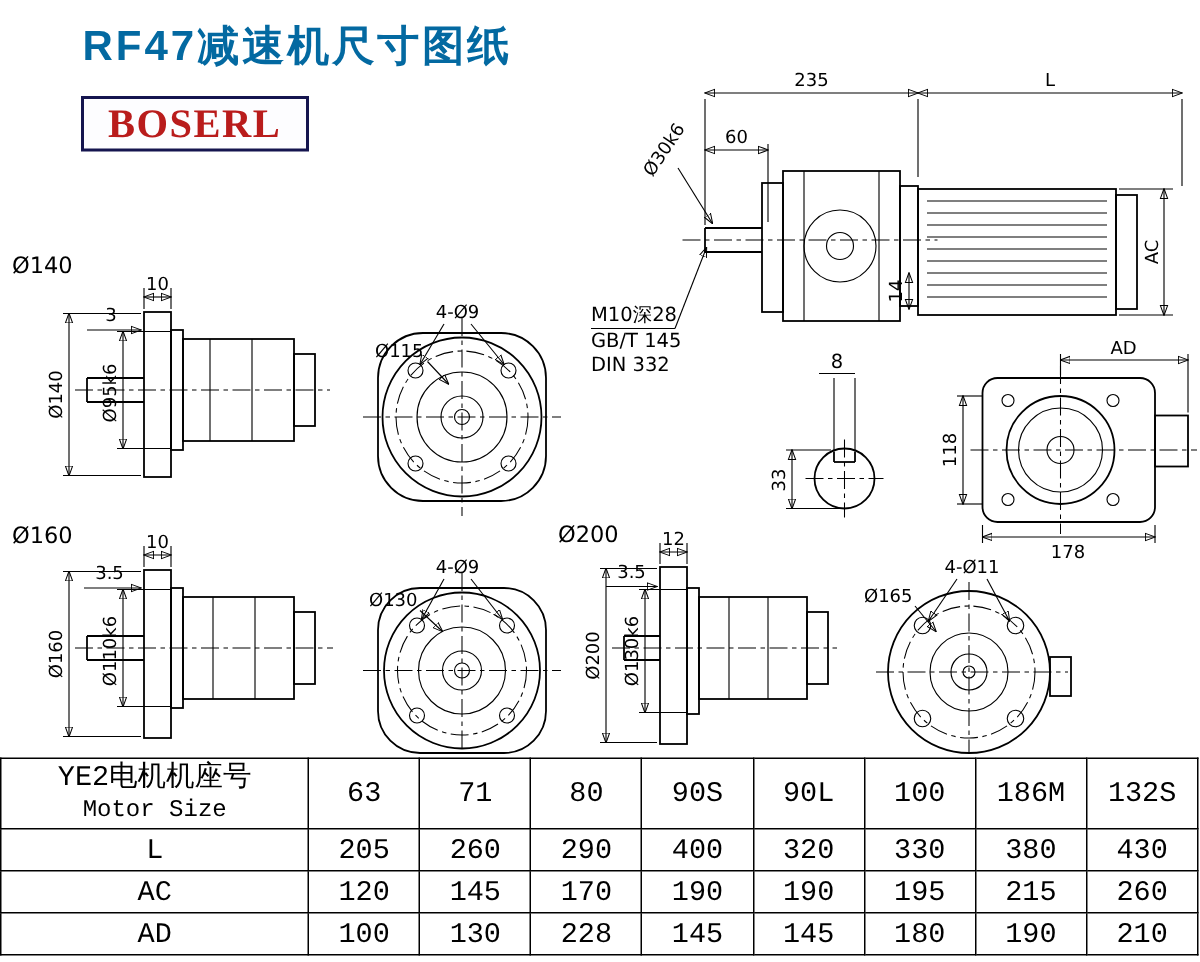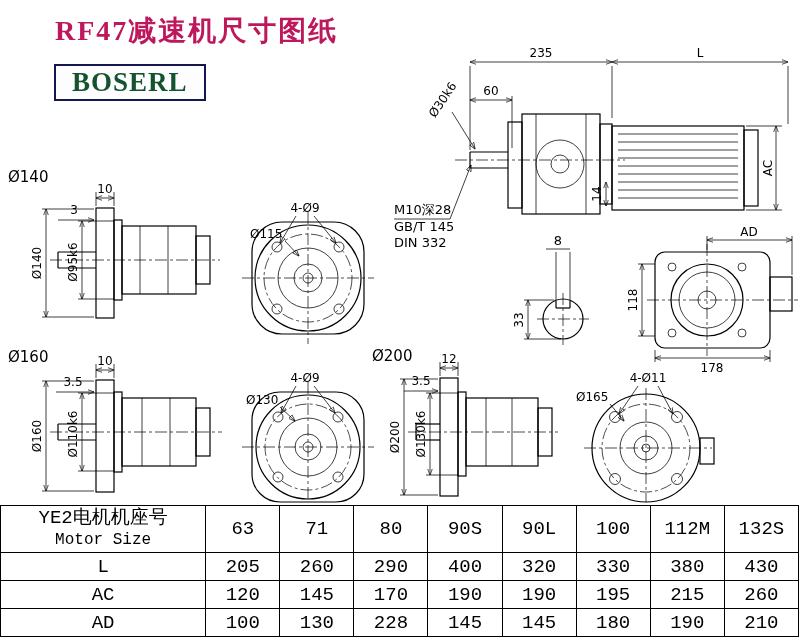--- a/index.html
+++ b/index.html
@@ -1,22 +1,22 @@
 <!DOCTYPE html>
 <html><head>
 <meta charset="utf-8">
 <style>
   html,body{margin:0;padding:0;}
   body{width:800px;height:641px;position:relative;background:#ffffff;
        font-family:"Liberation Sans","DejaVu Sans",sans-serif;color:#000;overflow:hidden;}
   .title{position:absolute;left:55px;top:12px;font-size:28px;font-weight:bold;
-         color:#be185d;letter-spacing:2px;font-family:Liberation Serif, serif;}
+         color:#0369a1;letter-spacing:2px;font-family:Liberation Sans, sans-serif;}
   .logo{position:absolute;left:54px;top:64px;border:2px solid #15154f;background:#fdfdff;
         padding:1px 16px;font-family:"Liberation Serif","DejaVu Serif",serif;
-        font-size:27px;font-weight:bold;color:#14532d;letter-spacing:1px;}
+        font-size:27px;font-weight:bold;color:#b91c1c;letter-spacing:1px;}
   svg{position:absolute;left:0;top:0;}
   svg line,svg rect,svg circle,svg path{stroke:#000;fill:none;}
   .ln{stroke-width:1.2;}
   .tn{stroke-width:0.75;}
   .dm{stroke-width:0.75;}
   .cl{stroke-width:0.7;stroke-dasharray:12 3 3 3;}
   svg text{font-family:"DejaVu Sans",sans-serif;font-size:12px;fill:#000;stroke:none;}
   svg text.b{font-size:15px;}
   svg text.n{font-size:13px;}
   table.size-table{position:absolute;left:0;top:505px;width:799px;border-collapse:collapse;
@@ -301,21 +301,21 @@
       <th>
         <div class="hdr-cn">YE2电机机座号</div>
         <div class="hdr-en">Motor Size</div>
       </th>
       <td>63</td>
       <td>71</td>
       <td>80</td>
       <td>90S</td>
       <td>90L</td>
       <td>100</td>
-      <td>112M</td>
+      <td>186M</td>
       <td>132S</td>
     </tr>
     <tr class="r-val">
       <th>L</th>
       <td>205</td>
       <td>260</td>
       <td>290</td>
       <td>400</td>
       <td>320</td>
       <td>330</td>

